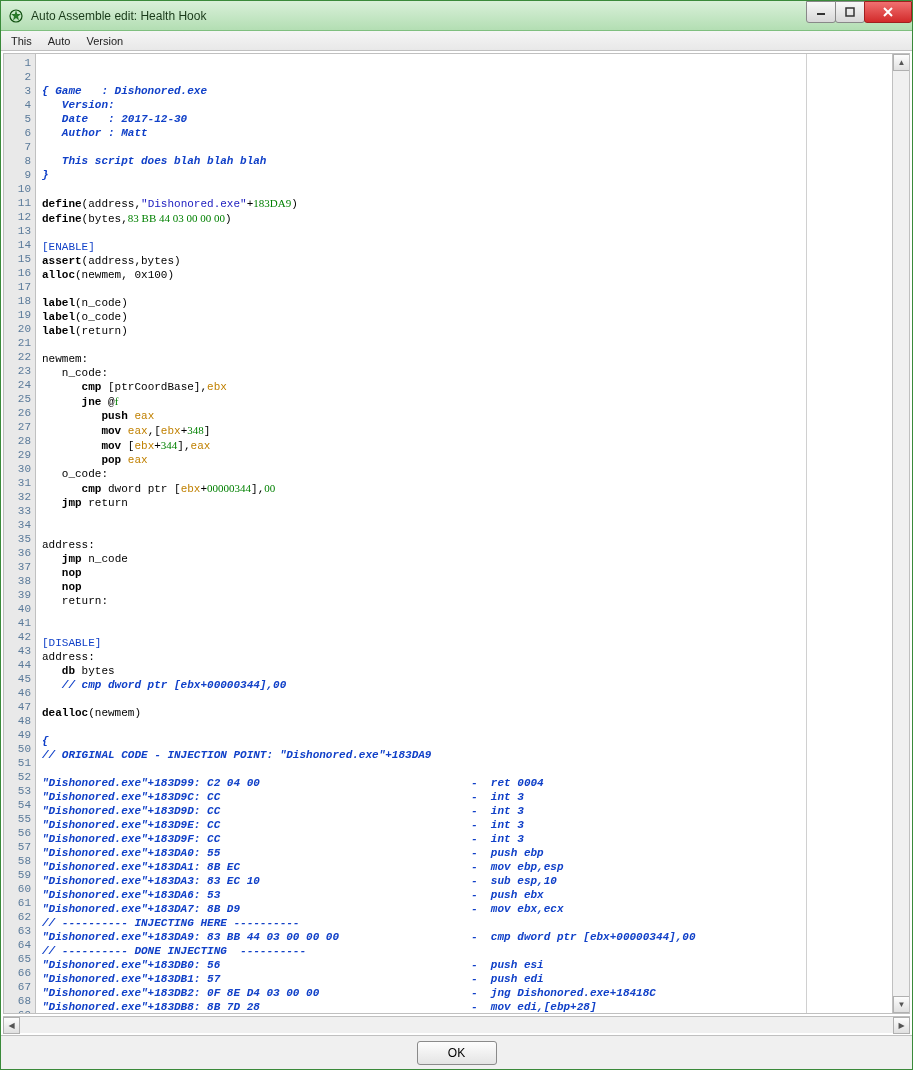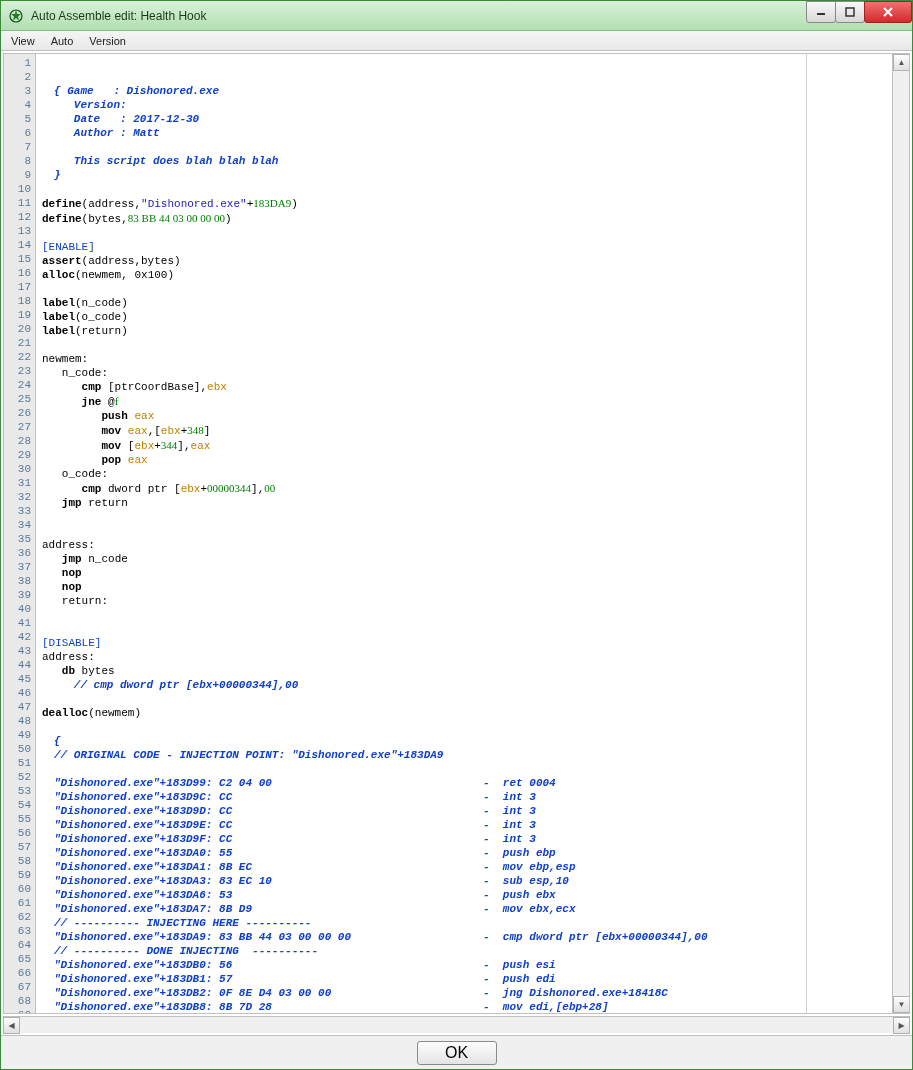--- a/index.html
+++ b/index.html
@@ -135,26 +135,26 @@
     height: 34px;
     display: flex; align-items: center; justify-content: center;
     border-top: 1px solid #c0c0c0;
     background: #f0f0f0;
   }
   .ok-btn {
     min-width: 80px; height: 24px;
     background: linear-gradient(#fdfdfd,#e4e4e4);
     border: 1px solid #8a8a8a;
     border-radius: 3px;
-    font-size: 16px;
-    cursor: pointer;
-  }
-
-  
-  .c-comment   { color: #1040c8; font-style: italic; font-weight: bold; margin-left: 12px; }
+    font-size: 12px;
+    cursor: pointer;
+  }
+
+  
+  .c-comment   { color: #1040c8; font-style: italic; font-weight: bold; }
   .c-kw        { font-weight: bold; color: #000; }
   .c-section   { color: #1040c8; font-weight: normal; }
   .c-num       { color: #008000; font-family: Liberation Serif, serif; }
   .c-reg       { color: #c08000; font-weight: normal; }
   .c-str       { color: #2020c0; }
 </style>
 </head>
 <body>
 
 <div class="window">
@@ -180,21 +180,21 @@
       </div>
       <div class="win-btn close">
         <svg width="10" height="10">
             <path d="M1 1 L9 9 M9 1 L1 9" stroke="#fff" stroke-width="2"></path>
           </svg>
       </div>
     </div>
   </div>
 
   <div class="menubar">
-    <div class="menu-item">View</div>
+    <div class="menu-item">This</div>
     <div class="menu-item">Auto</div>
     <div class="menu-item">Version</div>
   </div>
 
   <div class="editor-wrap">
     <div class="gutter" id="gutter">1
 2
 3
 4
 5

